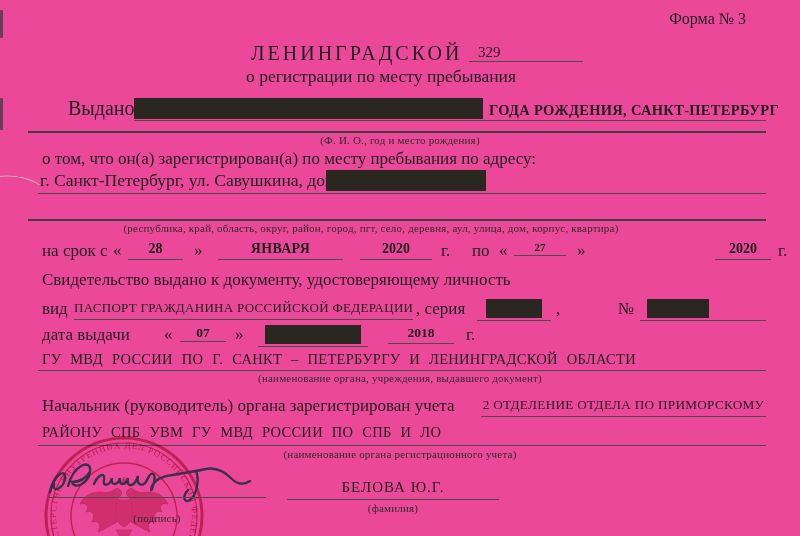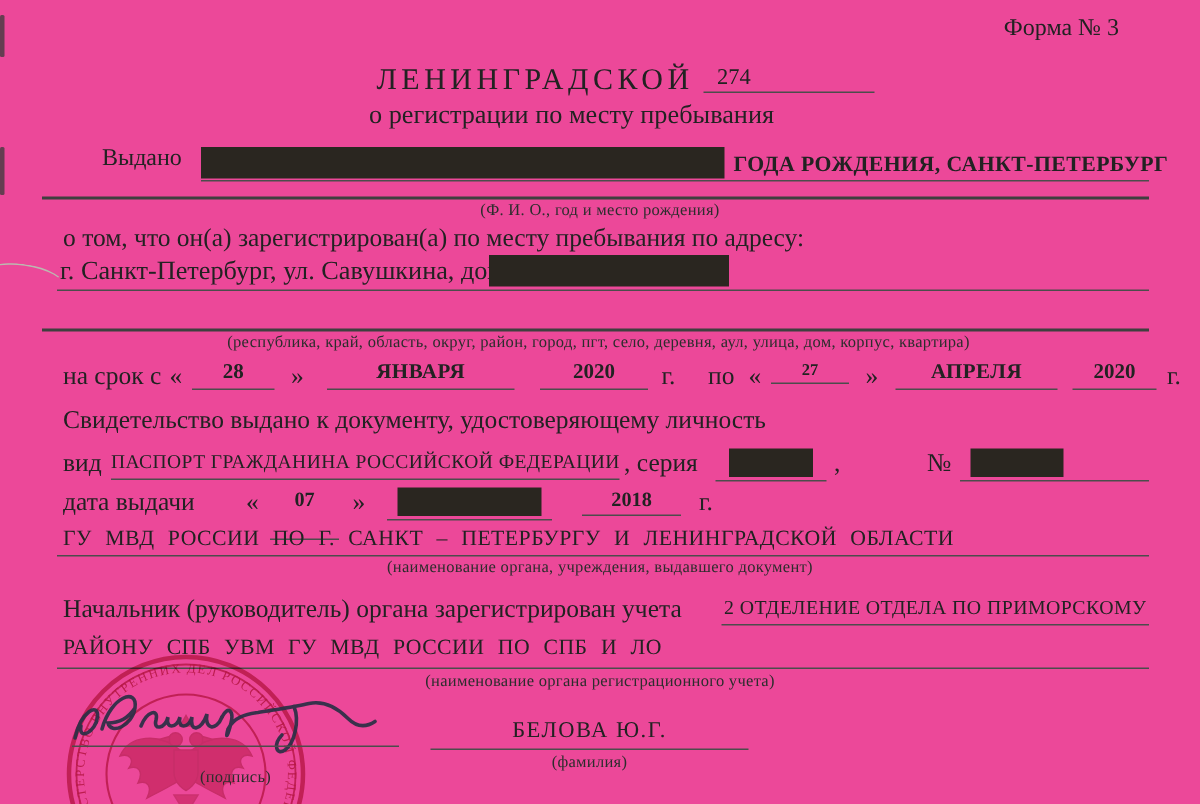--- a/index.html
+++ b/index.html
@@ -28,66 +28,65 @@
 
 <div class="page">
 
   <div class="edge-mark" style="top:10px;height:28px;"></div>
   <div class="edge-mark" style="top:98px;height:32px;"></div>
   <div class="scan-arc"></div>
 
   <div class="abs" style="right:54px;top:10px;font-size:16px;">Форма № 3</div>
 
   <div class="abs" style="left:251px;top:42px;font-size:20px;letter-spacing:3px;">ЛЕНИНГРАДСКОЙ</div>
-  <div class="ubox" style="left:469px;top:44px;width:105px;font-size:15px;text-align:left;padding-left:9px;">274</div>
+  <div class="ubox" style="left:469px;top:44px;width:105px;font-size:15px;text-align:left;padding-left:9px;">329</div>
   <div class="abs" style="left:246px;top:66px;font-size:17.5px;">о регистрации по месту пребывания</div>
 
-  <div class="abs" style="left:68px;top:97px;font-size:16px;">Выдано</div>
+  <div class="abs" style="left:68px;top:97px;font-size:20px;">Выдано</div>
   <div class="redact" style="left:134px;top:98px;width:349px;height:21px;"></div>
   <div class="abs bold caps" style="left:489px;top:102px;font-size:14.5px;">ГОДА РОЖДЕНИЯ, САНКТ-ПЕТЕРБУРГ</div>
   <div class="hline" style="left:134px;top:120px;width:632px;"></div>
   <div class="hline thick" style="left:28px;top:131px;width:738px;"></div>
   <div class="abs cap center" style="left:0;top:134px;width:800px;">(Ф. И. О., год и место рождения)</div>
 
   <div class="abs body17" style="left:42px;top:149px;">о том, что он(а) зарегистрирован(а) по месту пребывания по адресу:</div>
 
   <div class="abs" style="left:40px;top:170px;font-size:17.5px;">г. Санкт-Петербург, ул. Савушкина, дом</div>
   <div class="redact" style="left:326px;top:170px;width:160px;height:21px;"></div>
   <div class="hline" style="left:38px;top:193px;width:728px;"></div>
   <div class="hline thick" style="left:28px;top:219px;width:738px;"></div>
-  <div class="abs cap center" style="left:0;top:222px;width:742px;padding-left:28px;">(республика, край, область, округ, район, город, пгт, село, деревня, аул, улица, дом, корпус, квартира)</div>
+  <div class="abs cap center" style="left:0;top:222px;width:742px;">(республика, край, область, округ, район, город, пгт, село, деревня, аул, улица, дом, корпус, квартира)</div>
 
   <div class="abs body17" style="left:42px;top:241px;">на срок с</div>
   <div class="abs body17" style="left:113px;top:241px;">«</div>
   <div class="ubox bold" style="left:128px;top:241px;width:55px;font-size:14px;padding-bottom:2px;">28</div>
   <div class="abs body17" style="left:194px;top:241px;">»</div>
   <div class="ubox bold caps" style="left:218px;top:241px;width:125px;font-size:14px;padding-bottom:2px;">ЯНВАРЯ</div>
   <div class="ubox bold" style="left:360px;top:241px;width:72px;font-size:14px;padding-bottom:2px;">2020</div>
   <div class="abs body17" style="left:441px;top:241px;">г.</div>
   <div class="abs body17" style="left:472px;top:241px;">по</div>
   <div class="abs body17" style="left:499px;top:241px;">«</div>
   <div class="ubox bold" style="left:514px;top:241px;width:52px;font-size:11px;padding-bottom:2px;">27</div>
   <div class="abs body17" style="left:577px;top:241px;">»</div>
-  <div class="ubox bold caps" style="left:597px;top:241px;width:108px;font-size:14px;padding-bottom:2px;">АПРЕЛЯ</div>
   <div class="ubox bold" style="left:715px;top:241px;width:56px;font-size:14px;padding-bottom:2px;">2020</div>
   <div class="abs body17" style="left:778px;top:241px;">г.</div>
 
   <div class="abs body17" style="left:42px;top:270px;">Свидетельство выдано к документу, удостоверяющему личность</div>
 
   <div class="abs body17" style="left:42px;top:299px;">вид</div>
   <div class="ubox caps" style="left:74px;top:300px;width:339px;font-size:13px;padding-bottom:3px;">ПАСПОРТ ГРАЖДАНИНА РОССИЙСКОЙ ФЕДЕРАЦИИ</div>
   <div class="abs body17" style="left:416px;top:299px;">, серия</div>
   <div class="ubox" style="left:477px;top:299px;width:74px;height:21px;"><span class="redact-i" style="width:56px;height:19px;"></span></div>
   <div class="abs body17" style="left:556px;top:299px;">,</div>
   <div class="abs body17" style="left:618px;top:299px;">№</div>
   <div class="ubox" style="left:640px;top:299px;width:126px;height:21px;text-align:left;"><span class="redact-i" style="width:62px;height:19px;margin-left:7px;"></span></div>
 
   <div class="abs body17" style="left:42px;top:325px;">дата выдачи</div>
   <div class="abs body17" style="left:164px;top:325px;">«</div>
-  <div class="ubox bold" style="left:180px;top:325px;width:46px;font-size:13.5px;padding-bottom:18px;">07</div>
+  <div class="ubox bold" style="left:180px;top:325px;width:46px;font-size:13.5px;padding-bottom:0;">07</div>
   <div class="abs body17" style="left:235px;top:325px;">»</div>
   <div class="ubox" style="left:258px;top:325px;width:110px;height:21px;"><span class="redact-i" style="width:96px;height:19px;"></span></div>
   <div class="ubox bold" style="left:388px;top:325px;width:66px;font-size:13.5px;padding-bottom:2px;">2018</div>
   <div class="abs body17" style="left:466px;top:325px;">г.</div>
 
   <div class="abs caps" style="left:42px;top:351px;font-size:14.5px;word-spacing:5px;">ГУ МВД РОССИИ ПО Г. САНКТ – ПЕТЕРБУРГУ И ЛЕНИНГРАДСКОЙ ОБЛАСТИ</div>
   <div class="hline" style="left:38px;top:370px;width:728px;"></div>
   <div class="abs cap center" style="left:0;top:372px;width:800px;">(наименование органа, учреждения, выдавшего документ)</div>
 
   <div class="abs body17" style="left:42px;top:396px;">Начальник (руководитель) органа зарегистрирован учета</div>

